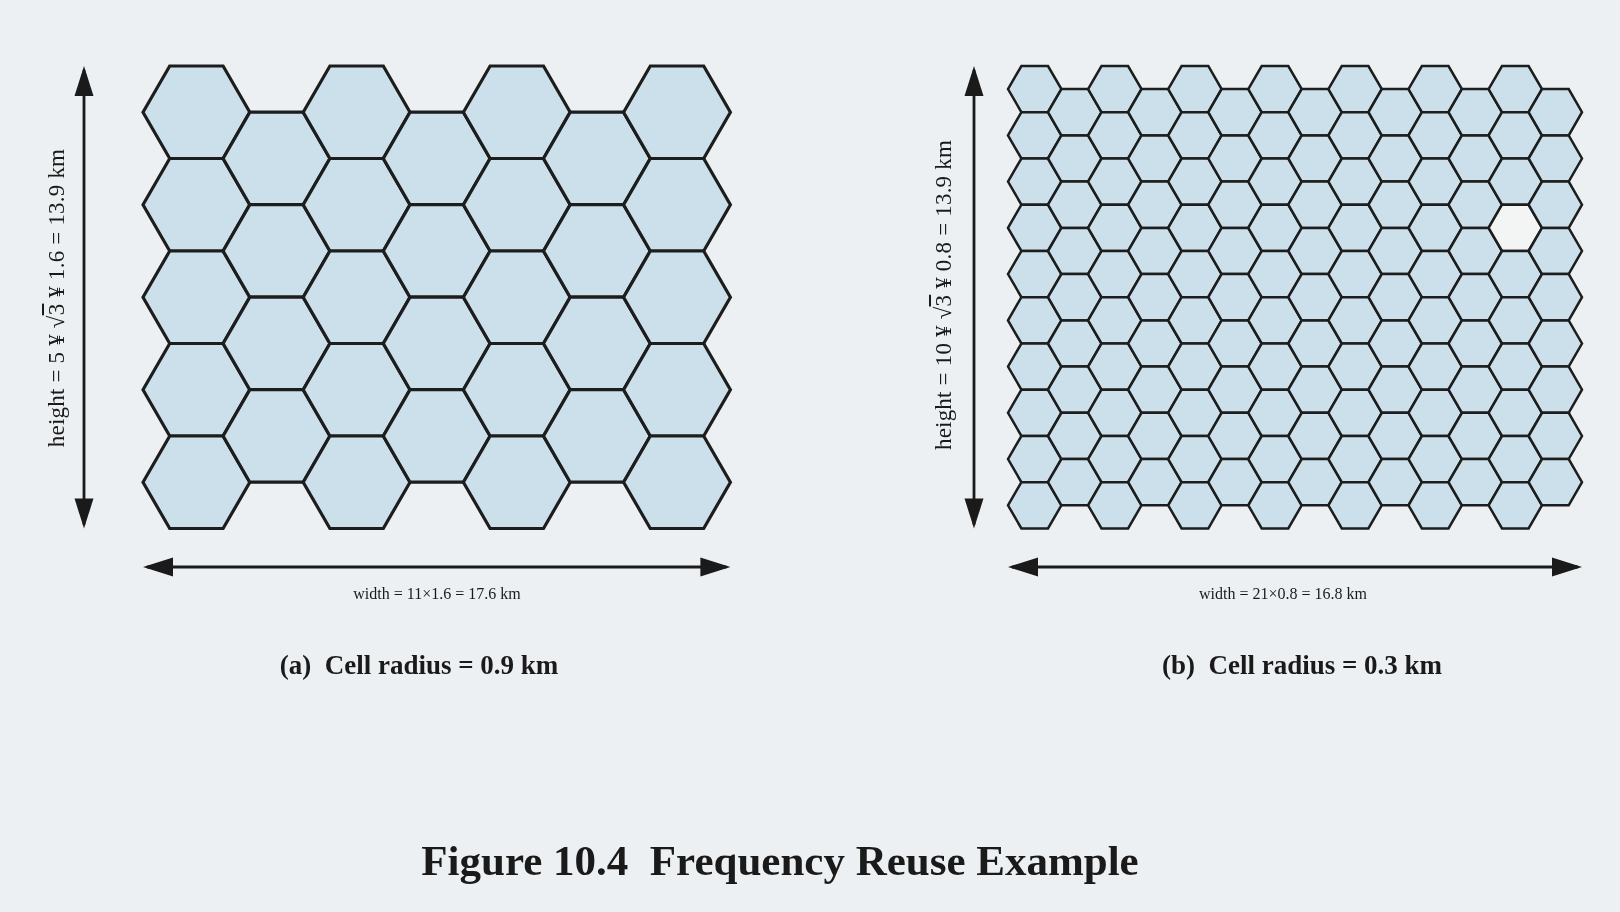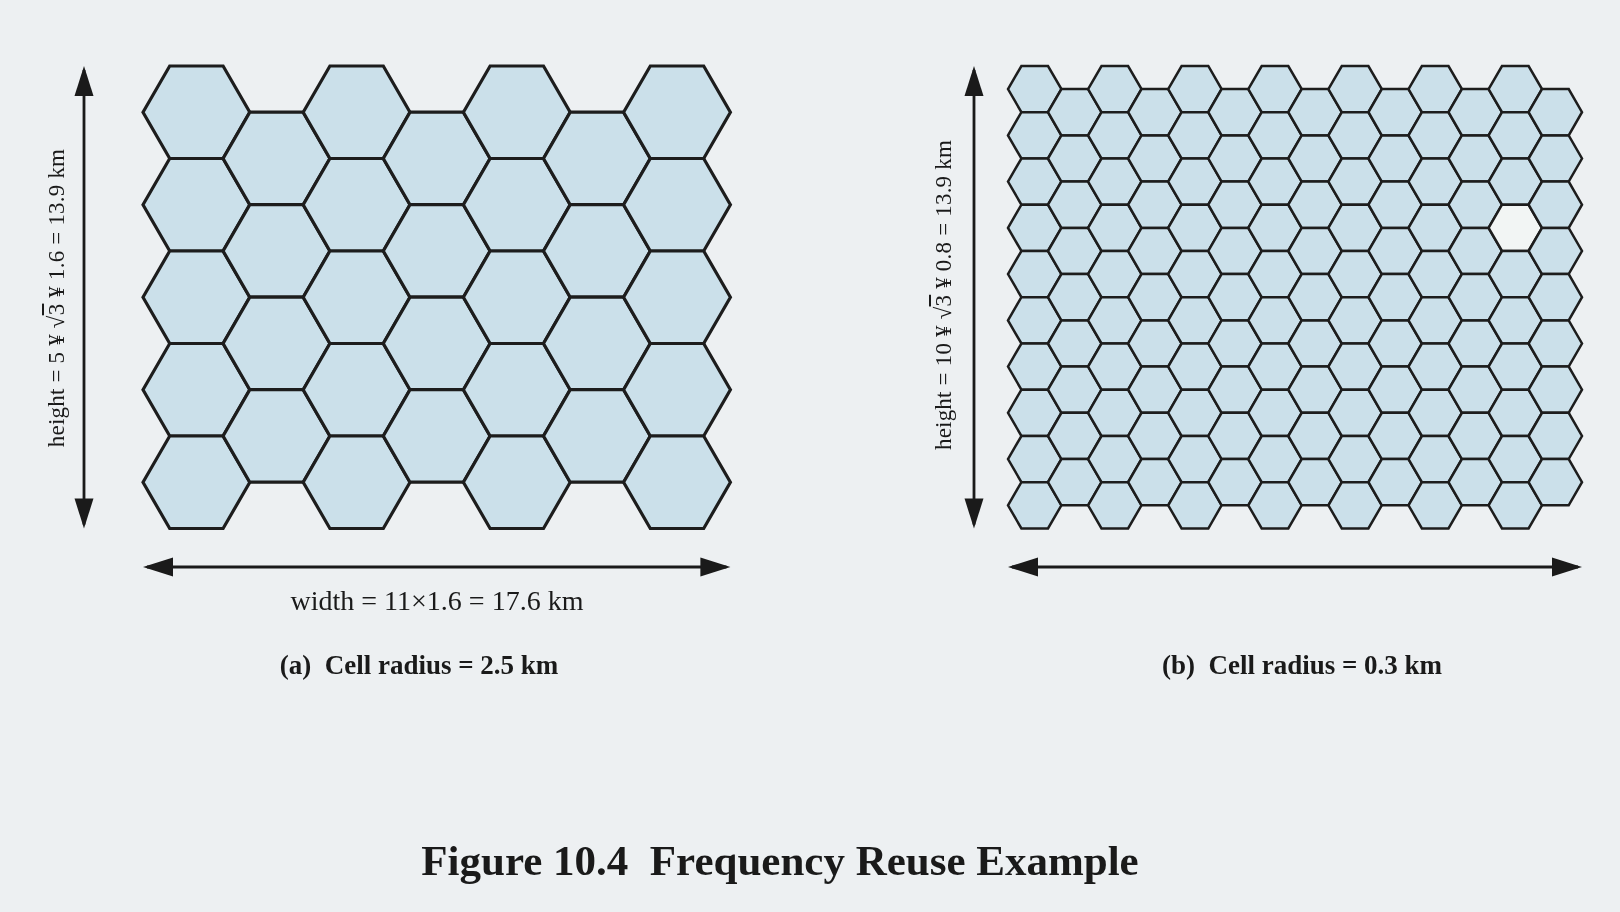--- a/index.html
+++ b/index.html
@@ -16,21 +16,21 @@
     position:absolute;
     transform:translate(-50%,-50%) rotate(-90deg);
     white-space:pre;
     font-size:23px;
     letter-spacing:0.2px;
   }
   .hlabel{
     position:absolute;
     transform:translateX(-50%);
     white-space:pre;
-    font-size:28px;
+    font-size:16px;
   }
   .panel-caption{
     position:absolute;
     transform:translateX(-50%);
     white-space:pre;
     font-size:27px;
     font-weight:bold;
   }
   .fig-caption{
     position:absolute;
@@ -224,22 +224,23 @@
       <polygon points="974.0,528.5 983.5,498.5 964.5,498.5" fill="#1a1a1a"></polygon>
       <line x1="1012.0" y1="567.0" x2="1578.0" y2="567.0" stroke="#1a1a1a" stroke-width="2.8"></line>
       <polygon points="1008.0,567.0 1038.0,576.5 1038.0,557.5" fill="#1a1a1a"></polygon>
       <polygon points="1582.0,567.0 1552.0,557.5 1552.0,576.5" fill="#1a1a1a"></polygon>
     </svg>
 
   <div class="vlabel" style="left:57px;top:298px;"><span>height = 5 ¥ √</span><span class="rad">3</span><span> ¥ 1.6 = 13.9 km</span></div>
 
   <div class="hlabel" style="left:437px;top:585px;">width = 11×1.6 = 17.6 km</div>
 
-  <div class="panel-caption" style="left:419px;top:650px;">(a)  Cell radius = 2.5 km</div>
+  <div class="panel-caption" style="left:419px;top:650px;">(a)  Cell radius = 0.9 km</div>
 
   <div class="vlabel" style="left:944px;top:295px;"><span>height = 10 ¥ √</span><span class="rad">3</span><span> ¥ 0.8 = 13.9 km</span></div>
 
+  <div class="hlabel" style="left:1283px;top:585px;">width = 21×0.8 = 16.8 km</div>
 
   <div class="panel-caption" style="left:1302px;top:650px;">(b)  Cell radius = 0.3 km</div>
 
   <div class="fig-caption" style="left:780px;top:836px;">Figure 10.4  Frequency Reuse Example</div>
 
 </div>
 
 </body></html>

